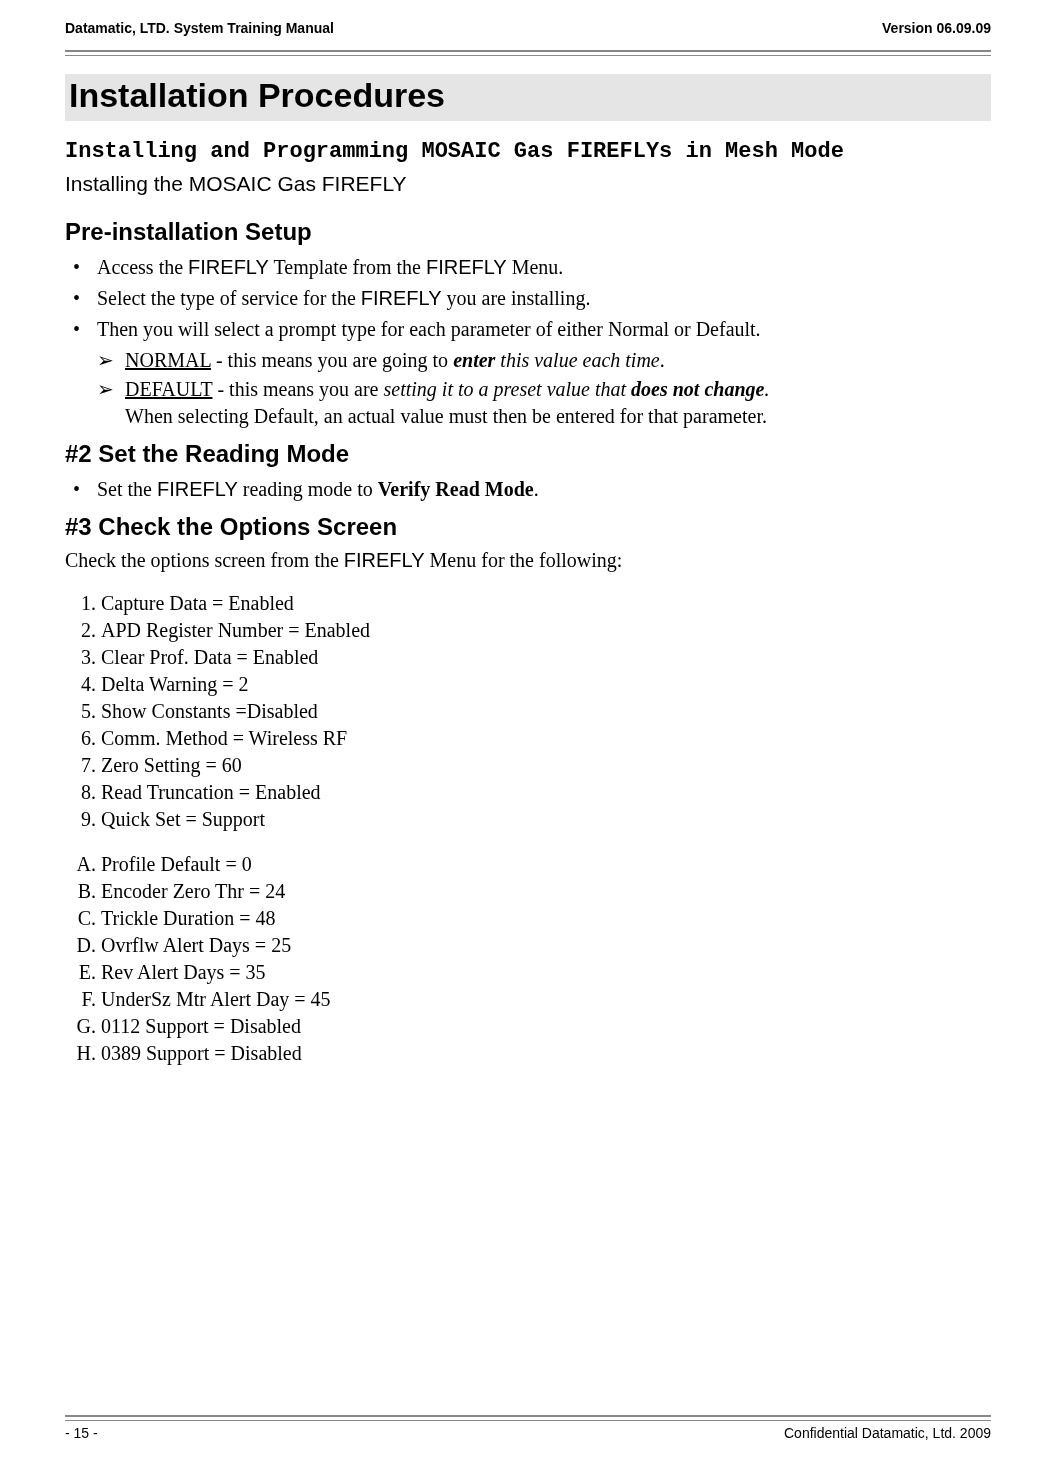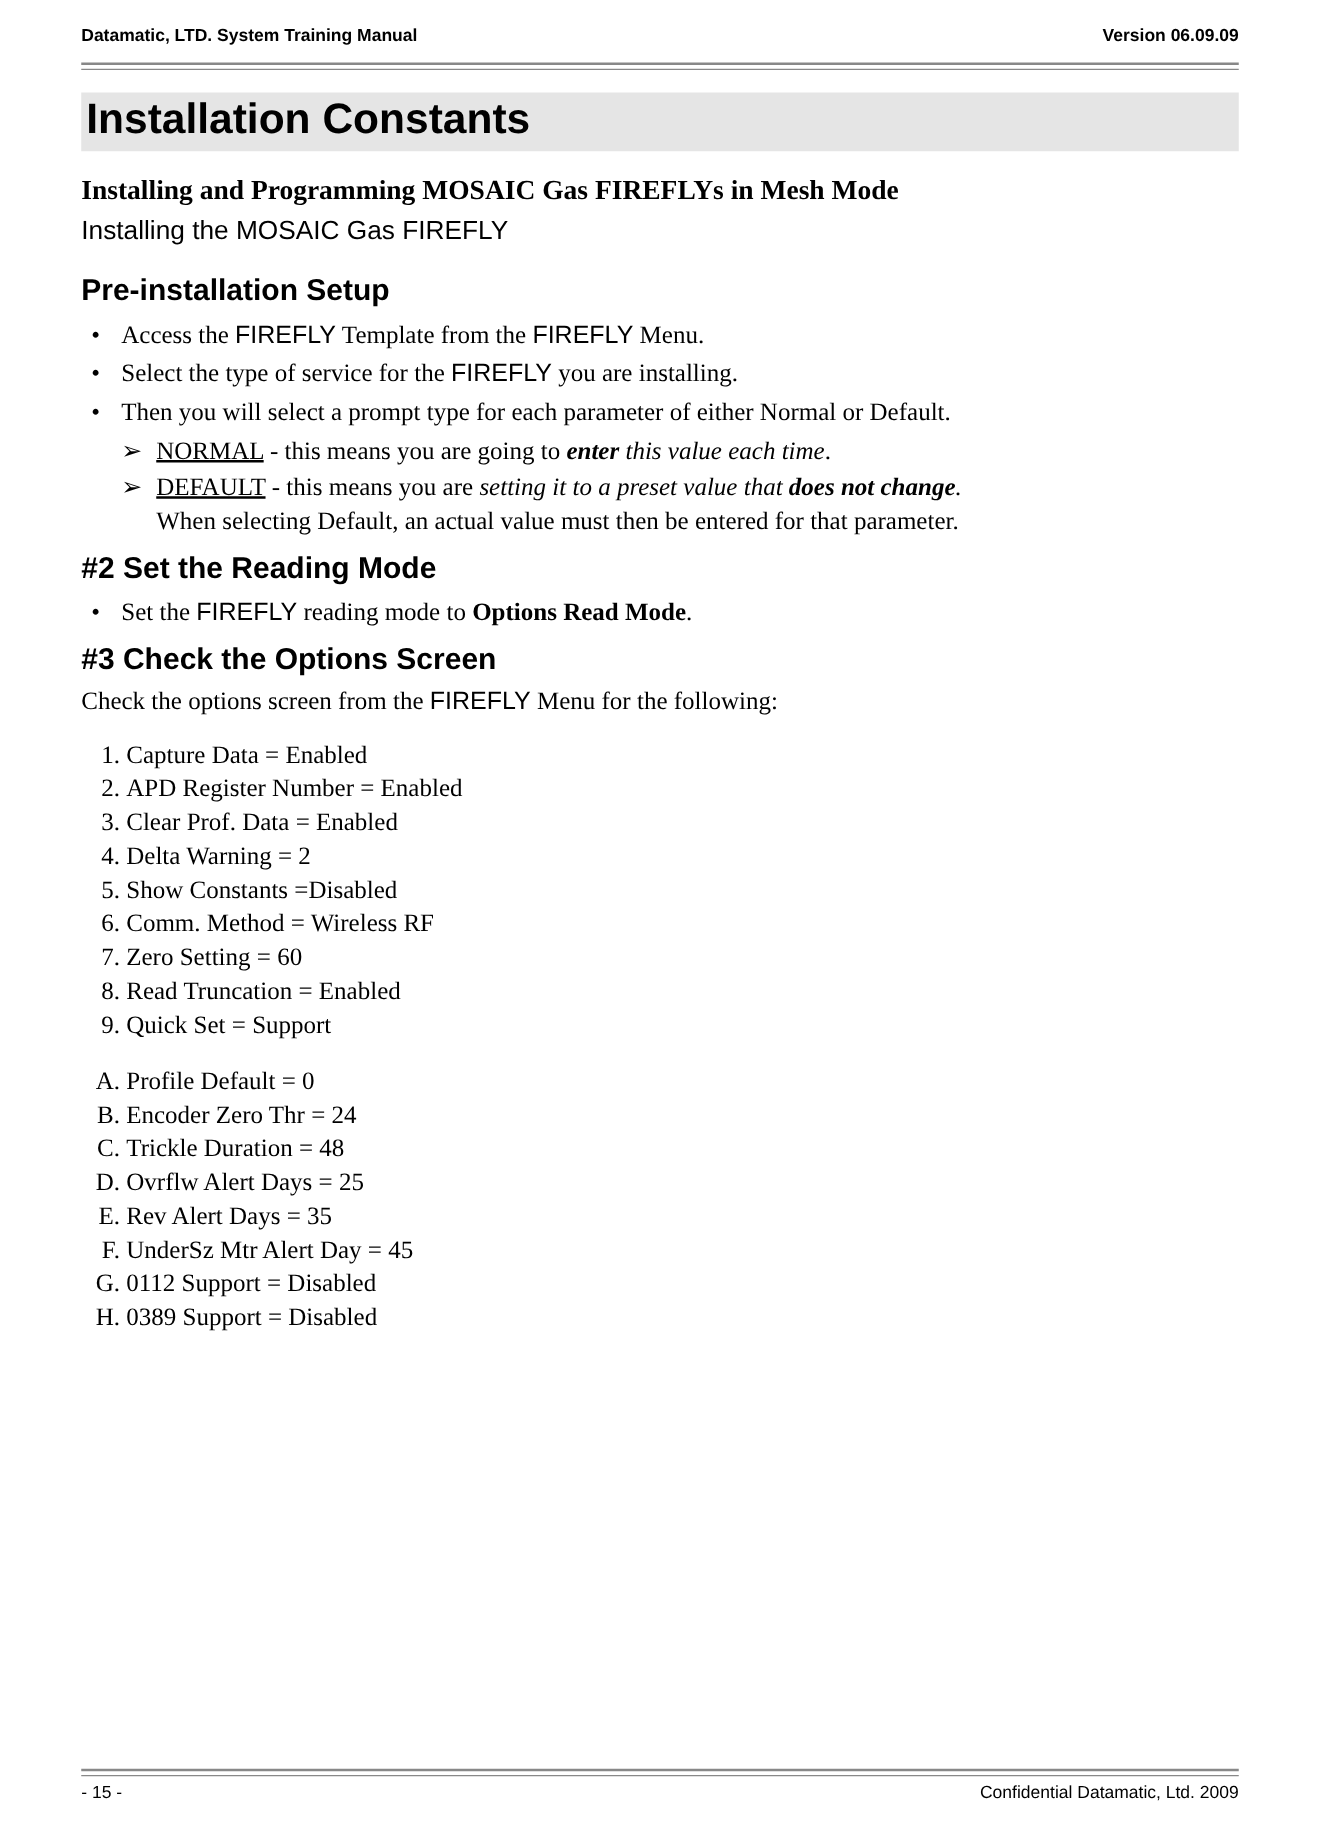--- a/index.html
+++ b/index.html
@@ -33,21 +33,21 @@
   }
   h1.title {
     font-family: Arial, Helvetica, sans-serif;
     font-weight: bold;
     font-size: 34px;
     background: #e5e5e5;
     margin: 0 0 18px 0;
     padding: 2px 4px 6px 4px;
   }
   h2.subtitle {
-    font-family: Liberation Serif, serif;
+    font-family: Liberation Mono, monospace;
     font-weight: bold;
     font-size: 22px;
     margin: 0 0 8px 0;
   }
   .body-line {
     font-family: Arial, Helvetica, sans-serif;
     font-size: 21px;
     margin: 0 0 22px 0;
   }
   h3.section {
@@ -133,21 +133,21 @@
 <body>
 
 <div class="page">
 
   <div class="header-row">
     <span>Datamatic, LTD. System Training  Manual</span>
     <span>Version 06.09.09</span>
   </div>
   <hr class="header-rule">
 
-  <h1 class="title">Installation Constants</h1>
+  <h1 class="title">Installation Procedures</h1>
 
   <h2 class="subtitle">Installing and Programming  MOSAIC Gas FIREFLYs in Mesh Mode</h2>
 
   <p class="body-line">Installing the  MOSAIC Gas FIREFLY</p>
 
   <h3 class="section">Pre-installation Setup</h3>
 
   <ul class="bullets">
     <li>
       <span>Access the </span><span class="ff-sans">FIREFLY</span><span> Template from the </span><span class="ff-sans">FIREFLY</span><span> Menu.</span>
@@ -165,21 +165,21 @@
           <span class="u">DEFAULT</span><span> - this means you are </span><span class="i">setting it to a preset value that </span><span class="bi">does not change</span><span class="i">.</span><br>
           <span>When selecting Default, an actual value must then be entered for that parameter.</span>
         </li>
       </ul>
     </li>
   </ul>
 
   <h3 class="section">#2 Set the Reading Mode</h3>
   <ul class="bullets">
     <li>
-      <span>Set the </span><span class="ff-sans">FIREFLY</span><span> reading mode to </span><span class="b">Options Read Mode</span><span>.</span>
+      <span>Set the </span><span class="ff-sans">FIREFLY</span><span> reading mode to </span><span class="b">Verify Read Mode</span><span>.</span>
     </li>
   </ul>
 
   <h3 class="section">#3 Check the Options Screen</h3>
   <p class="intro-line">
     <span>Check the options screen from the </span><span class="ff-sans">FIREFLY</span><span> Menu for the following:</span>
   </p>
 
   <ol class="numbered">
     <li>Capture Data = Enabled</li>

